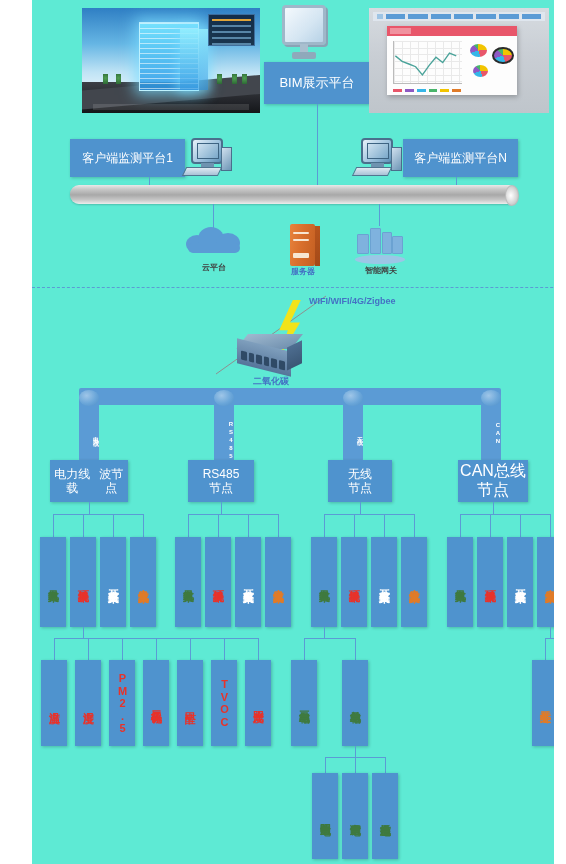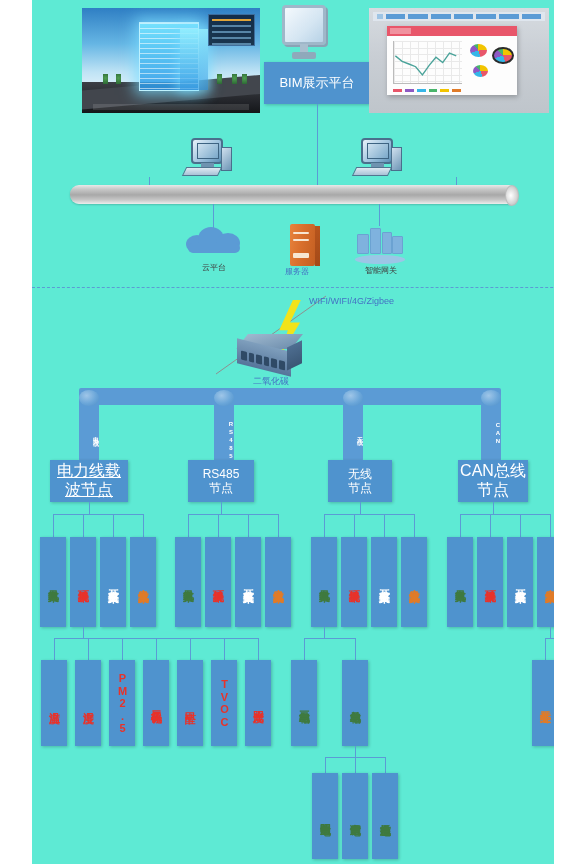--- a/index.html
+++ b/index.html
@@ -290,20 +290,21 @@
     position:absolute;
     border-top: 1px dashed #5b9bd5;
     height:0;
   }
 
   .caption{
     position:absolute;
     font-size:8px;
     text-align:center;
     white-space:nowrap;
+    font-weight:bold;
   }
 </style>
 </head>
 <body>
 
 <div id="root">
 
   <div class="img-building" style="left:50px; top:8px; width:178px; height:105px;">
     <div class="bld-sky"></div>
     <div class="bld-ground"></div>
@@ -361,34 +362,36 @@
         <b style="background:#35b6e8"></b>
           <b style="background:#49b56b"></b>
         <b style="background:#f2c400"></b>
           <b style="background:#e07b28"></b>
       </div>
     </div>
   </div>
 
   <div class="ln v" style="left:285px; top:104px; height:84px;"></div>
 
+  <div class="blue-box" style="left:38px; top:139px; width:115px; height:38px; font-size:12px;">客户端监测平台1</div>
   <div class="pc" style="left:152px; top:138px; width:48px; height:42px;">
     <div class="crt"></div>
       <div class="stand"></div>
       <div class="tower"></div>
       <div class="kb"></div>
   </div>
   <div class="ln v" style="left:117px; top:177px; height:18px;"></div>
 
   <div class="pc" style="left:322px; top:138px; width:48px; height:42px;">
     <div class="crt"></div>
       <div class="stand"></div>
       <div class="tower"></div>
       <div class="kb"></div>
   </div>
+  <div class="blue-box" style="left:371px; top:139px; width:115px; height:38px; font-size:12px;">客户端监测平台N</div>
   <div class="ln v" style="left:424px; top:177px; height:18px;"></div>
 
   <div class="pipe" style="left:38px; top:185px; width:448px; height:19px;"></div>
 
   <div class="ln v" style="left:181px; top:204px; height:24px;"></div>
   <div class="ln v" style="left:347px; top:204px; height:22px;"></div>
 
   <div class="cloud" style="left:152px; top:225px; width:60px; height:28px;">
     <i style="left:2px;  top:10px; width:22px; height:18px;"></i>
     <i style="left:14px; top:2px;  width:26px; height:24px;"></i>
@@ -397,21 +400,21 @@
   </div>
   <div class="caption" style="left:152px; top:262px; width:60px; color:#404040;">云平台</div>
 
   <div class="srv" style="left:254px; top:224px; width:34px; height:42px;">
     <div class="body"></div>
     <div class="side"></div>
     <div class="slot" style="top:18%;"></div>
     <div class="slot" style="top:36%; height:4%;"></div>
     <div class="slot" style="top:70%; height:12%;"></div>
   </div>
-  <div class="caption" style="left:235px; top:266px; width:60px; color:#4472c4;">服务器</div>
+  <div class="caption" style="left:241px; top:266px; width:60px; color:#4472c4;">服务器</div>
 
   <div class="dc" style="left:323px; top:226px; width:50px; height:36px;">
     <i style="left:2px;  top:8px;  width:12px; height:20px;"></i>
     <i style="left:15px; top:2px;  width:11px; height:26px;"></i>
     <i style="left:27px; top:6px;  width:10px; height:22px;"></i>
     <i style="left:37px; top:10px; width:11px; height:18px;"></i>
     <div class="pad" style="height:9px; bottom:-2px;"></div>
   </div>
   <div class="caption" style="left:318px; top:265px; width:62px; color:#404040;">智能网关</div>
 
@@ -453,21 +456,21 @@
   <div class="pill" style="left:311px; top:390px; width:20px; height:78px;">
     <div class="pill-knob"></div>
     <span style="position:relative; z-index:2;">无线</span>
   </div>
 
   <div class="pill latin" style="left:449px; top:390px; width:20px; height:78px;">
     <div class="pill-knob"></div>
     <span style="position:relative; z-index:2; writing-mode:vertical-rl; text-orientation:upright;">CAN</span>
   </div>
 
-  <div class="blue-box" style="left:18px; top:460px; width:78px; height:42px; font-size:16px; flex-direction:column;text-decoration:underline;">
+  <div class="blue-box" style="left:18px; top:460px; width:78px; height:42px; font-size:12px; flex-direction:row;">
     <span>电力线载</span>
     <span>波节点</span>
   </div>
   <div class="blue-box" style="left:156px; top:460px; width:66px; height:42px; font-size:12px; flex-direction:column;">
     <span>RS485</span>
     <span>节点</span>
   </div>
   <div class="blue-box" style="left:296px; top:460px; width:64px; height:42px; font-size:12px; flex-direction:column;">
     <span>无线</span>
     <span>节点</span>

